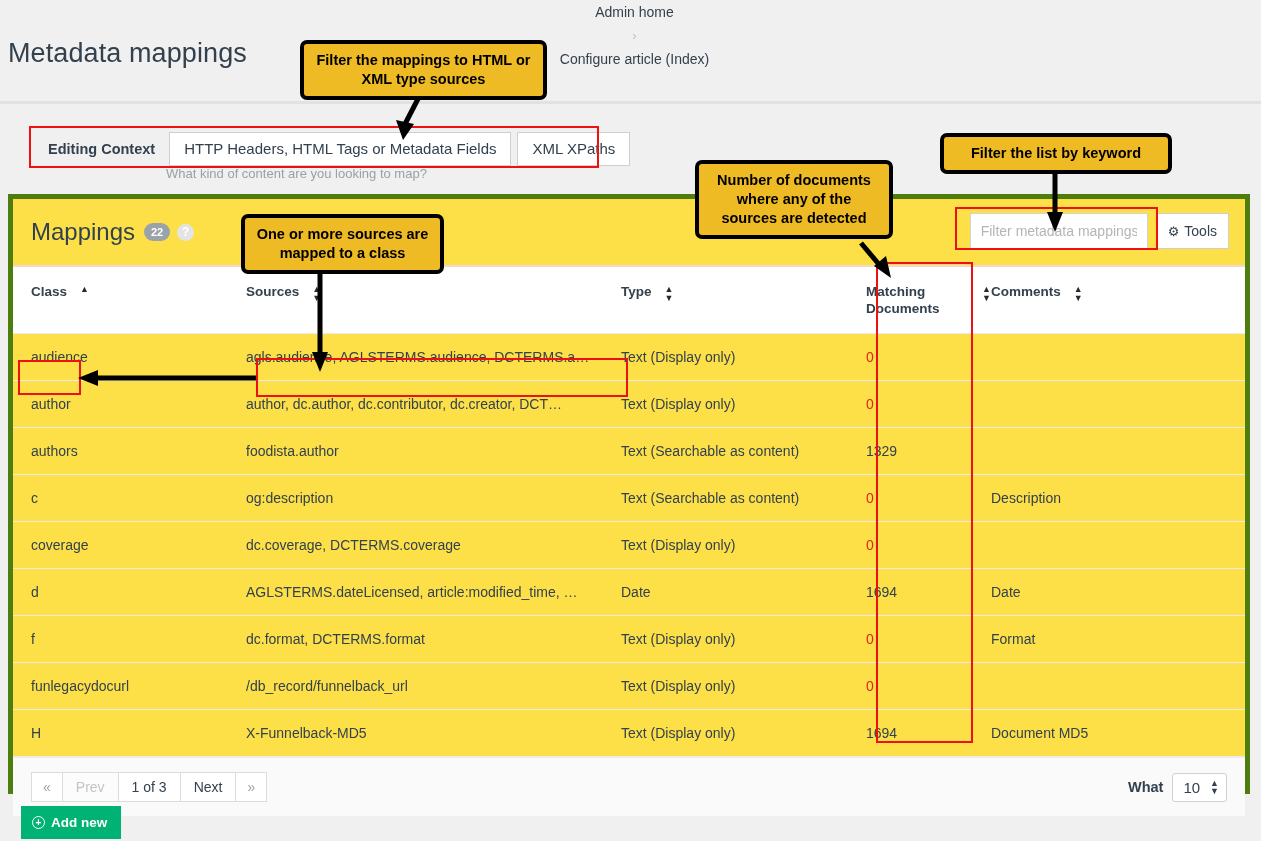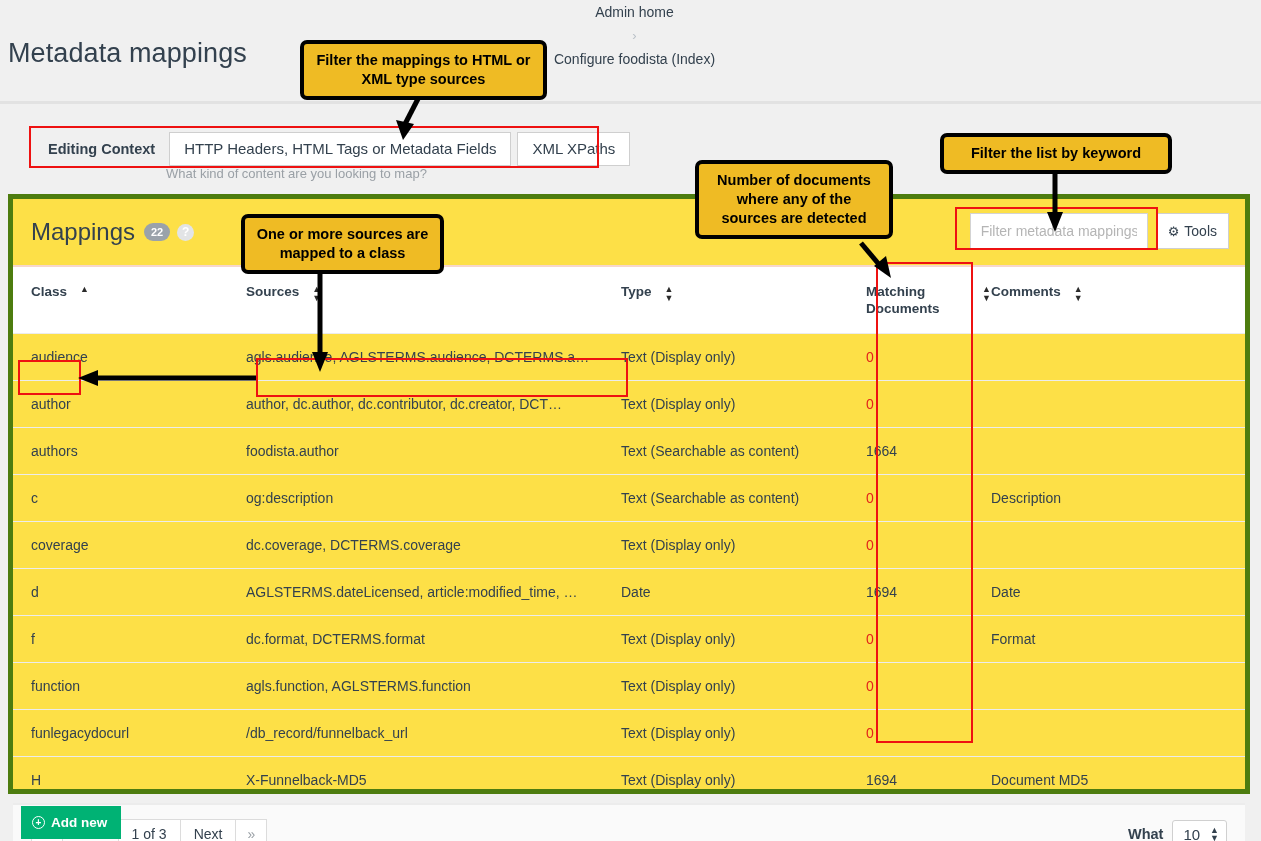--- a/index.html
+++ b/index.html
@@ -183,21 +183,21 @@
     font-family:"Liberation Sans", sans-serif;
   }
   .hlbox{ position:absolute; border:2px solid #ee1111; }
 </style>
 </head>
 <body>
 
 <div class="breadcrumb-bar">
   <a class="bc-link" href="#">Admin home</a>
   <span class="bc-sep">›</span>
-  <a class="bc-link" href="#">Configure foodista (Index)</a>
+  <a class="bc-link" href="#">Configure article (Index)</a>
 </div>
 
 <div class="page-title">Metadata mappings</div>
 
 <div class="ctx-band">
   <div class="ctx-row">
     <div class="ctx-label">Editing Context</div>
     <button class="ctx-btn">HTTP Headers, HTML Tags or Metadata Fields</button>
     <button class="ctx-btn">XML XPaths</button>
   </div>
@@ -283,21 +283,21 @@
           <td class="c-class">author</td>
           <td class="c-src">author, dc.author, dc.contributor, dc.creator, DCT…</td>
           <td class="c-type">Text (Display only)</td>
           <td class="c-match zero">0</td>
           <td class="c-comm"></td>
         </tr>
         <tr>
           <td class="c-class">authors</td>
           <td class="c-src">foodista.author</td>
           <td class="c-type">Text (Searchable as content)</td>
-          <td class="c-match">1664</td>
+          <td class="c-match">1329</td>
           <td class="c-comm"></td>
         </tr>
         <tr>
           <td class="c-class">c</td>
           <td class="c-src">og:description</td>
           <td class="c-type">Text (Searchable as content)</td>
           <td class="c-match zero">0</td>
           <td class="c-comm">Description</td>
         </tr>
         <tr>
@@ -313,27 +313,20 @@
           <td class="c-type">Date</td>
           <td class="c-match">1694</td>
           <td class="c-comm">Date</td>
         </tr>
         <tr>
           <td class="c-class">f</td>
           <td class="c-src">dc.format, DCTERMS.format</td>
           <td class="c-type">Text (Display only)</td>
           <td class="c-match zero">0</td>
           <td class="c-comm">Format</td>
-        </tr>
-        <tr>
-          <td class="c-class">function</td>
-          <td class="c-src">agls.function, AGLSTERMS.function</td>
-          <td class="c-type">Text (Display only)</td>
-          <td class="c-match zero">0</td>
-          <td class="c-comm"></td>
         </tr>
         <tr>
           <td class="c-class">funlegacydocurl</td>
           <td class="c-src">/db_record/funnelback_url</td>
           <td class="c-type">Text (Display only)</td>
           <td class="c-match zero">0</td>
           <td class="c-comm"></td>
         </tr>
         <tr>
           <td class="c-class">H</td>

